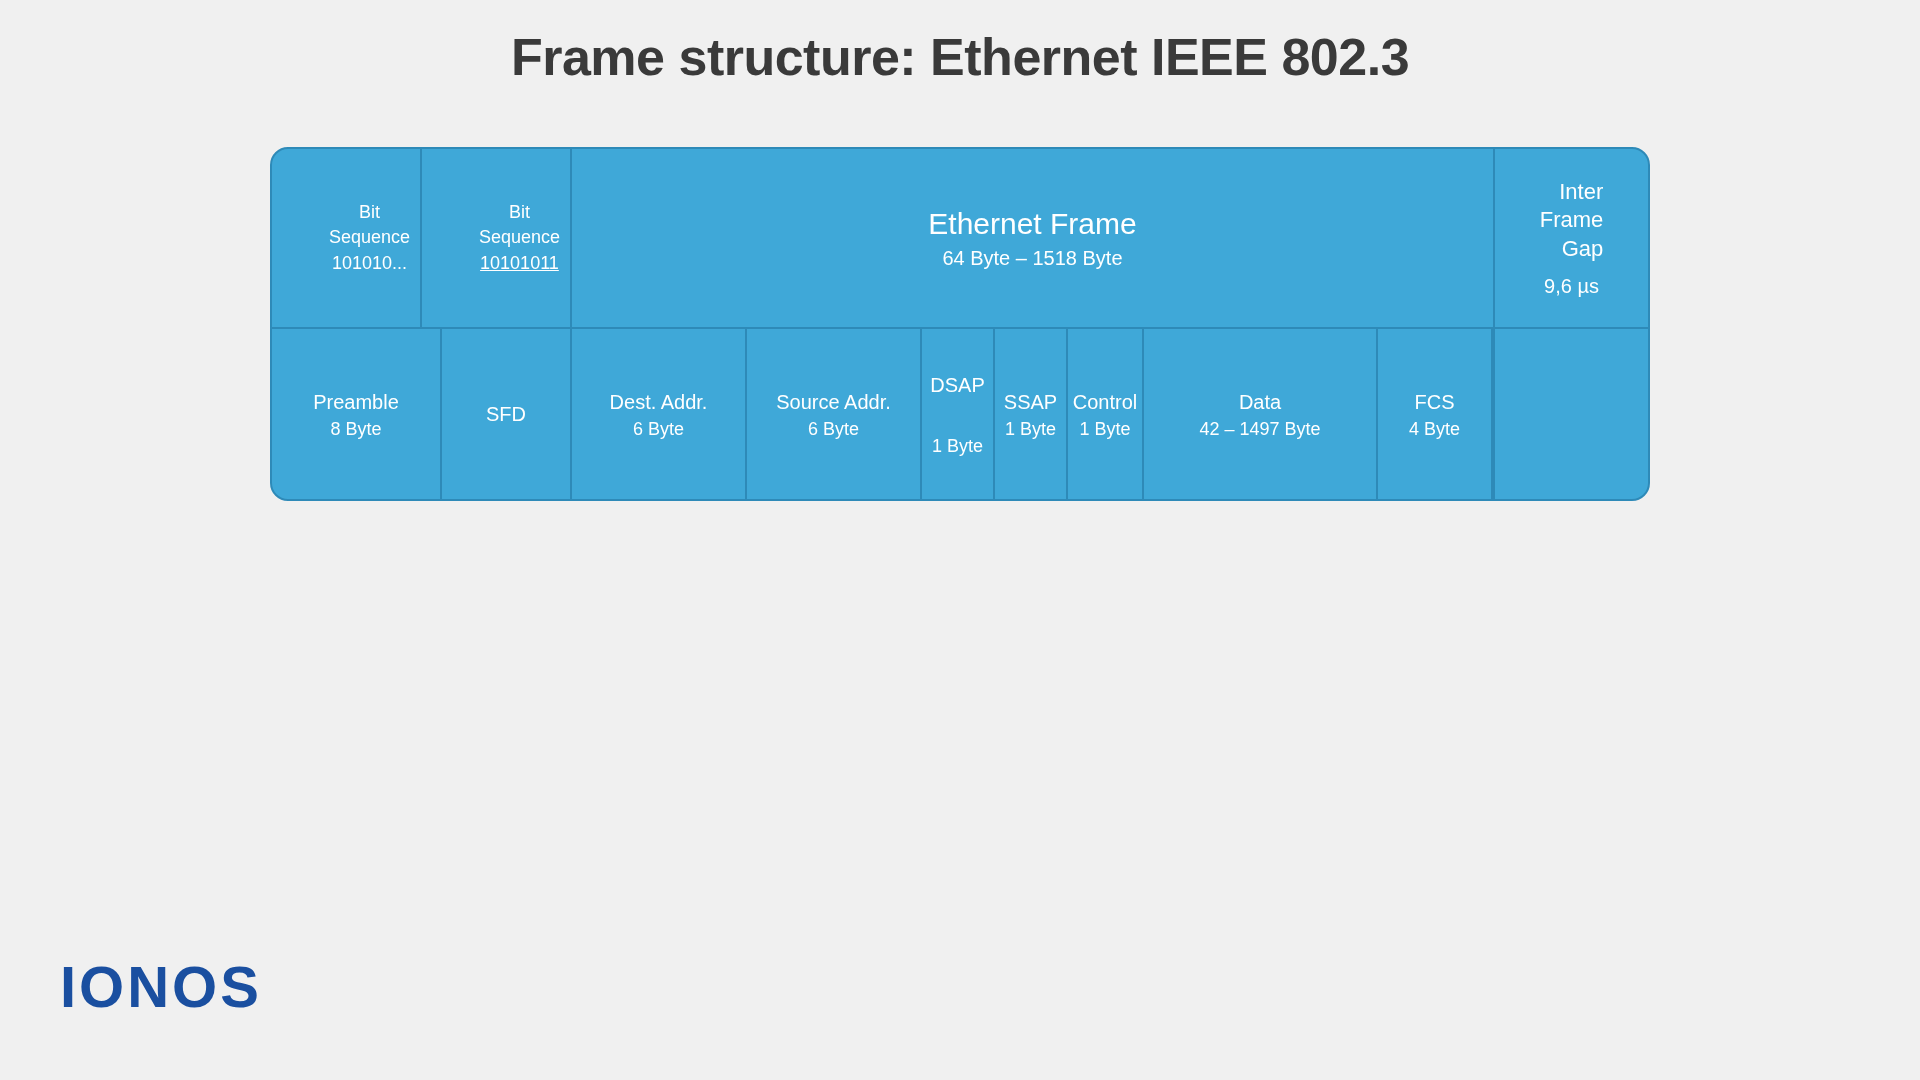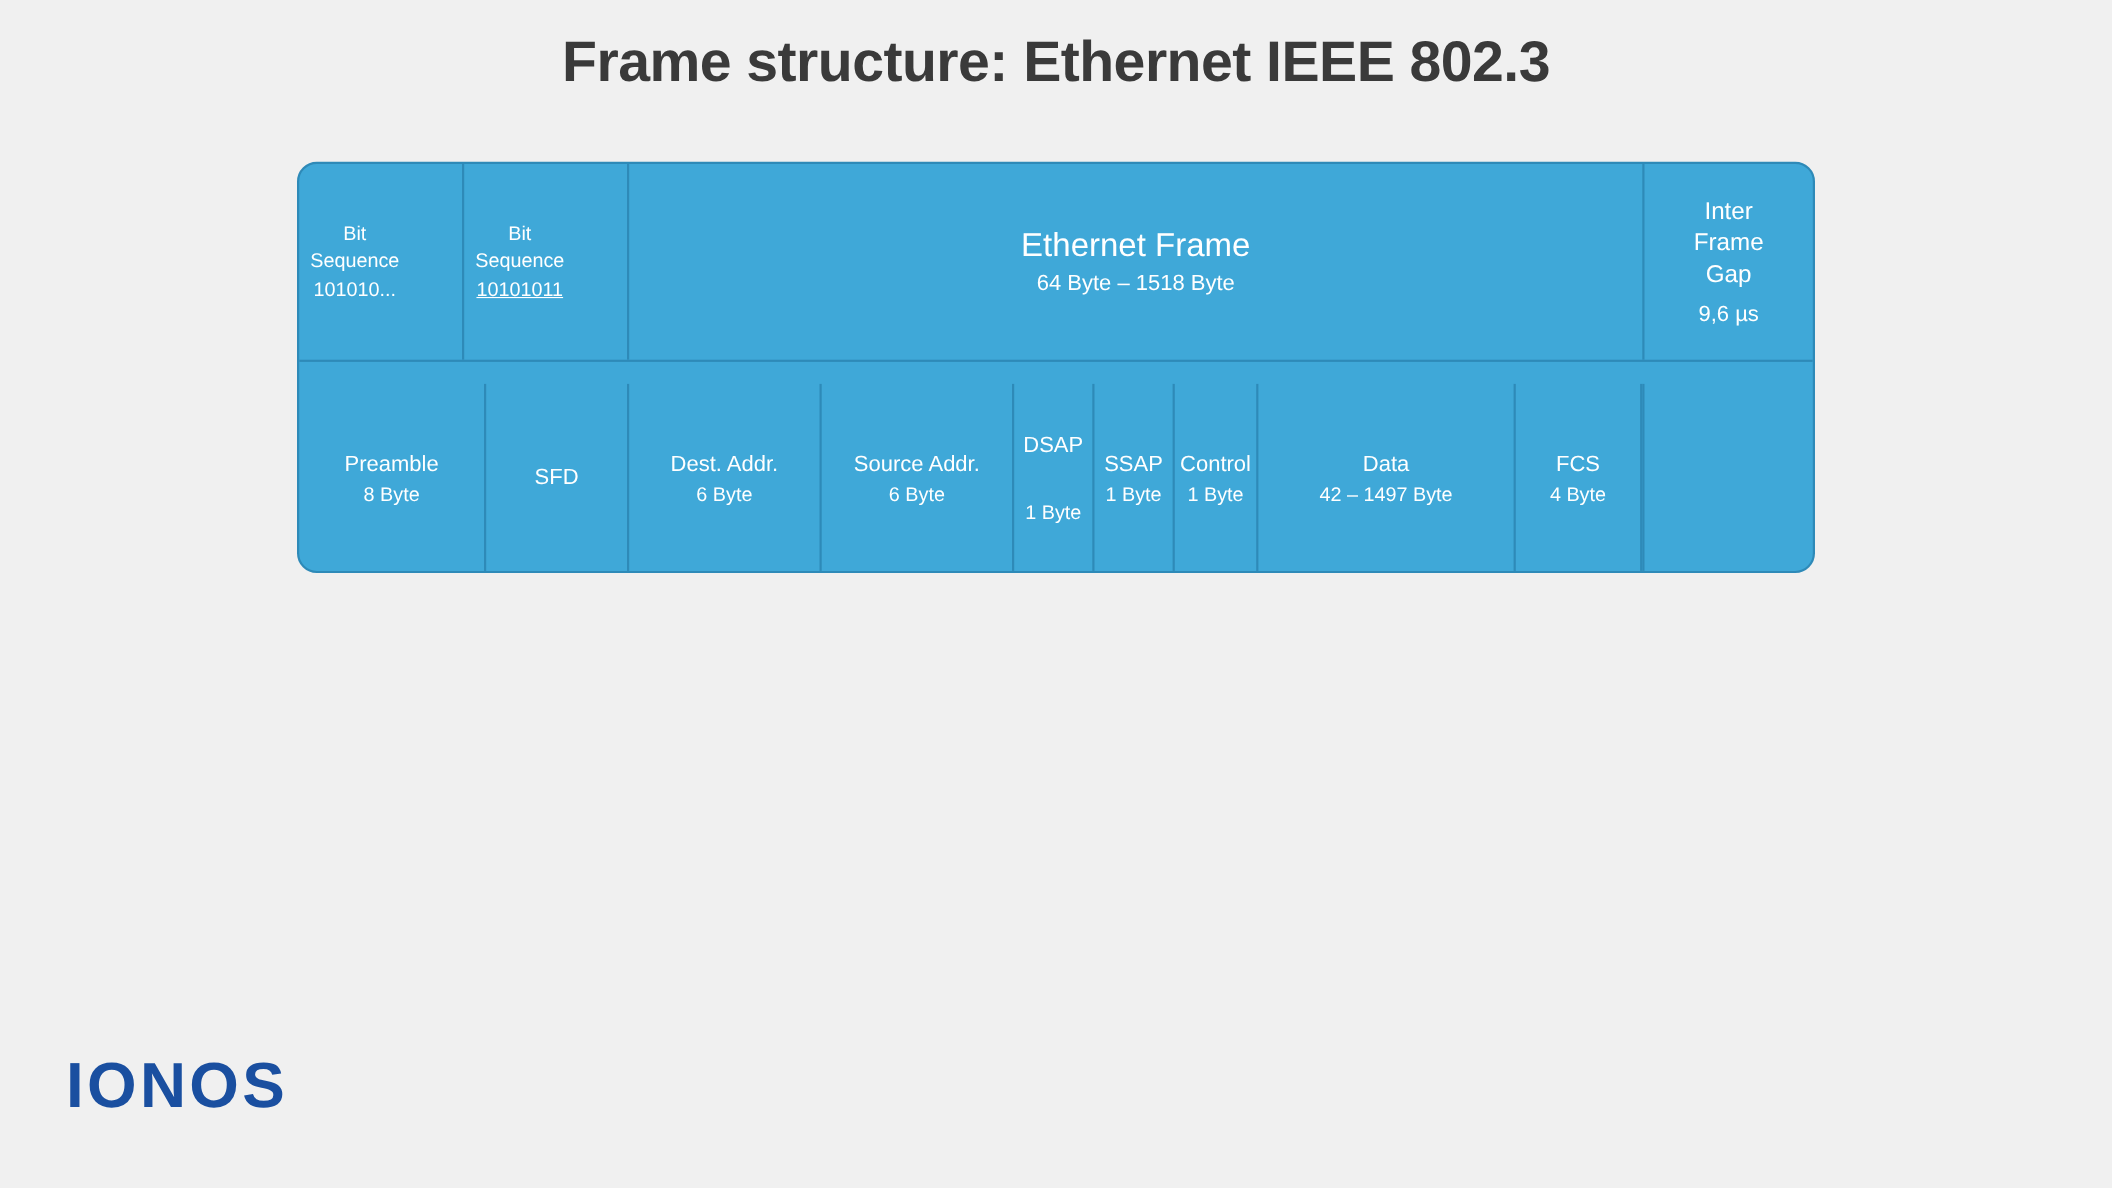--- a/index.html
+++ b/index.html
@@ -51,21 +51,21 @@
     }
 
     .top-preamble-inner {
       display: flex;
       height: 100%;
     }
 
     .bit-seq-1, .bit-seq-2 {
       display: flex;
       align-items: center;
-      justify-content: flex-start;
+      justify-content: flex-end;
       text-align: center;
       color: white;
       font-size: 18px;
       line-height: 1.4;
       padding: 10px;
       flex: 1;
     }
 
     .bit-seq-1 {
       border-right: 2px solid #2e8ab8;
@@ -95,39 +95,38 @@
 
     .top-inter-frame {
       width: 155px;
       flex-shrink: 0;
       border-left: 2px solid #2e8ab8;
       display: flex;
       flex-direction: column;
       align-items: center;
       justify-content: center;
       color: white;
-      text-align: center;
+      text-align: right;
       padding: 10px;
     }
 
     .inter-frame-title {
       font-size: 22px;
       line-height: 1.3;
       margin-bottom: 12px;
     }
 
     .inter-frame-value {
       font-size: 20px;
     }
 
     
     .bottom-row {
       display: flex;
       height: 170px;
-      margin-top: 20px;
     }
 
     .cell {
       display: flex;
       flex-direction: column;
       align-items: center;
       justify-content: center;
       text-align: center;
       color: white;
       border-right: 2px solid #2e8ab8;

